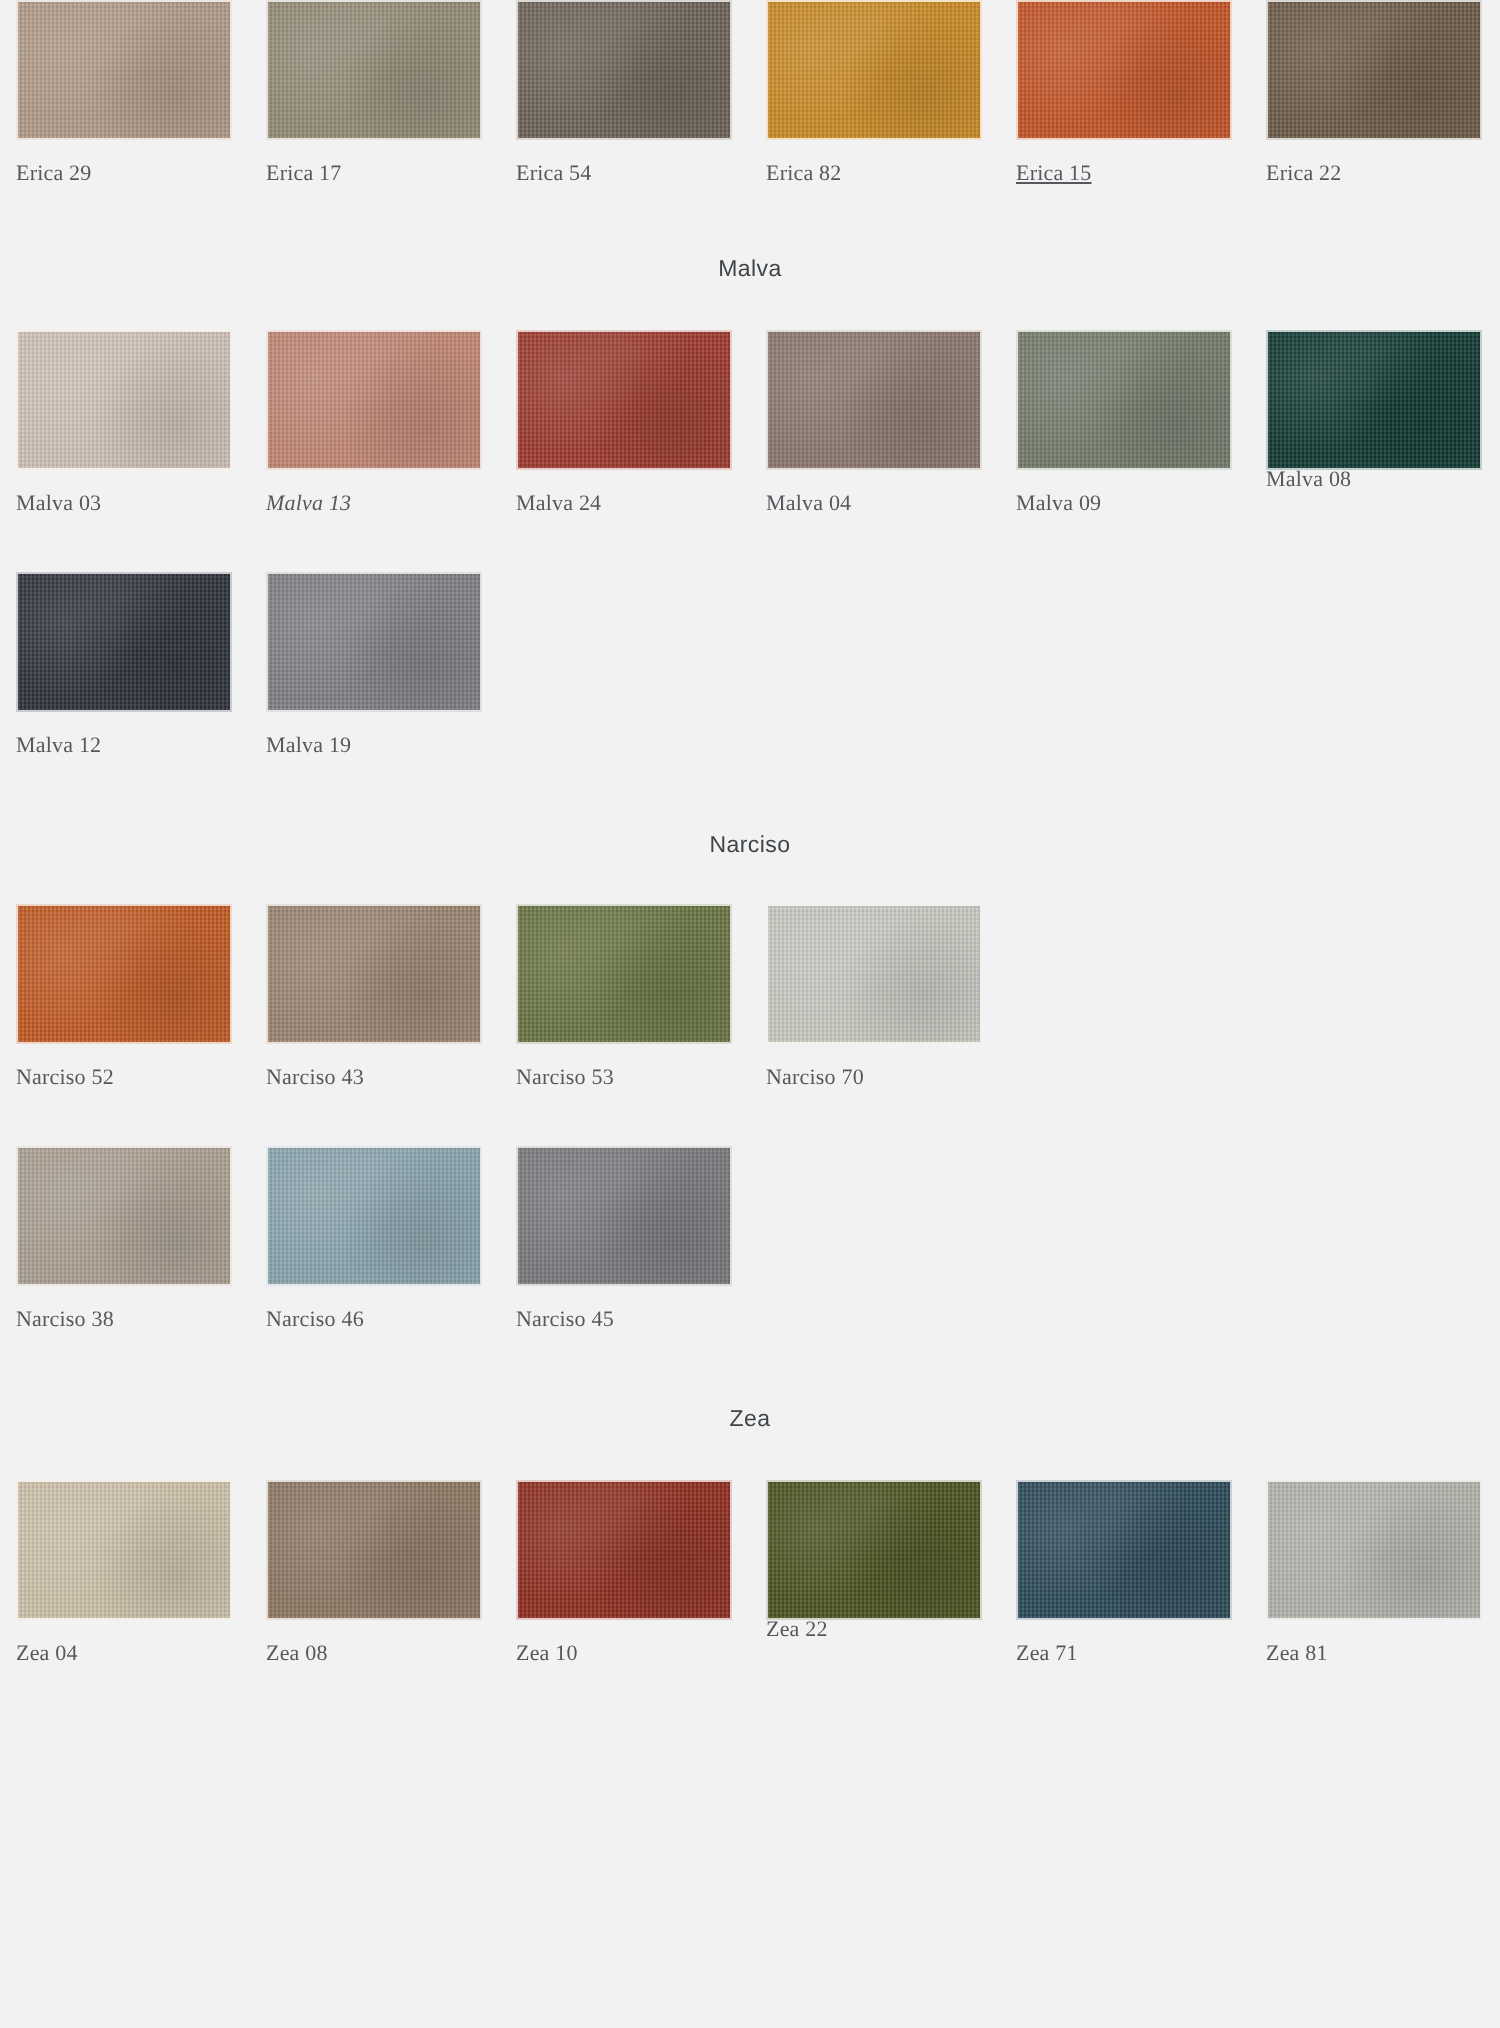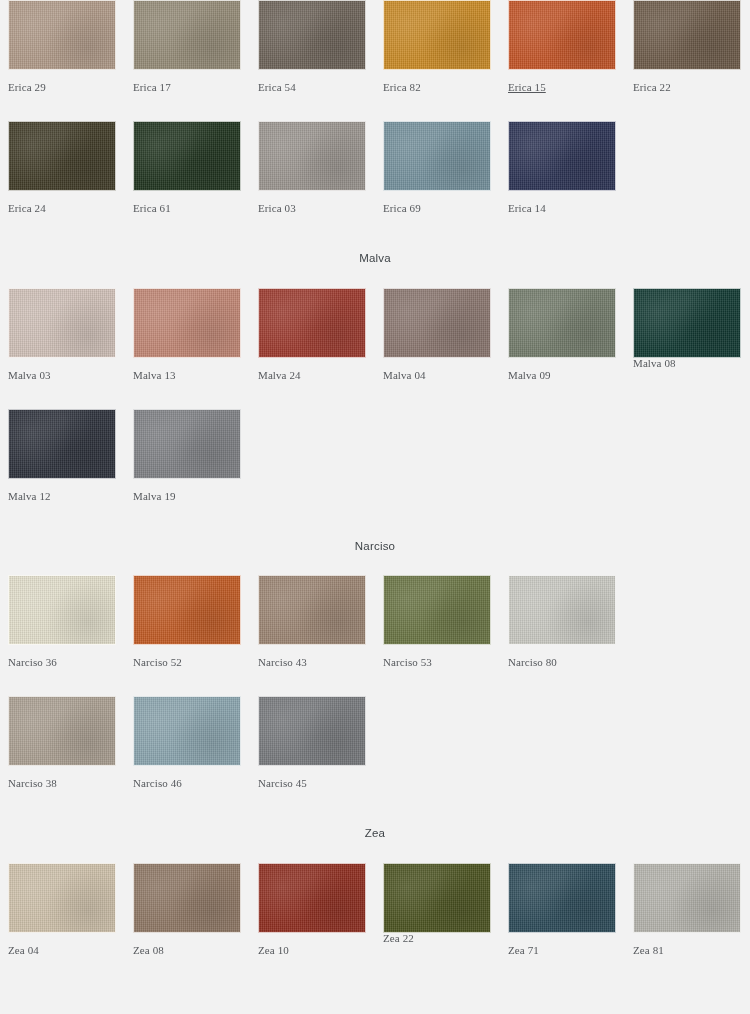--- a/index.html
+++ b/index.html
@@ -121,53 +121,31 @@
         </div>
         <div class="swatch-cell">
           <div class="swatch-chip" title="Erica 15" style="background-color: rgb(194, 84, 39);"></div>
           <div class="swatch-label" style="margin-top: 12px; text-decoration: underline;">Erica 15</div>
         </div>
         <div class="swatch-cell">
           <div class="swatch-chip" title="Erica 22" style="background-color: rgb(109, 91, 73);"></div>
           <div class="swatch-label" style="margin-top: 12px;">Erica 22</div>
         </div>
       </div>
-      <div class="swatch-row" style="padding-bottom: 30px;">
-        <div class="swatch-cell">
-          <div class="swatch-chip" title="Erica 24" style="background-color: rgb(65, 60, 40);"></div>
-          <div class="swatch-label" style="margin-top: 12px;">Erica 24</div>
-        </div>
-        <div class="swatch-cell">
-          <div class="swatch-chip" title="Erica 61" style="background-color: rgb(32, 52, 31);"></div>
-          <div class="swatch-label" style="margin-top: 12px;">Erica 61</div>
-        </div>
-        <div class="swatch-cell">
-          <div class="swatch-chip" title="Erica 03" style="background-color: rgb(154, 148, 143);"></div>
-          <div class="swatch-label" style="margin-top: 12px;">Erica 03</div>
-        </div>
-        <div class="swatch-cell">
-          <div class="swatch-chip" title="Erica 69" style="background-color: rgb(116, 144, 156);"></div>
-          <div class="swatch-label" style="margin-top: 12px;">Erica 69</div>
-        </div>
-        <div class="swatch-cell">
-          <div class="swatch-chip" title="Erica 14" style="background-color: rgb(44, 51, 84);"></div>
-          <div class="swatch-label" style="margin-top: 12px;">Erica 14</div>
-        </div>
-      </div>
     </section>
     <section class="collection">
       <div class="collection-title" style="padding-top: 9px; padding-bottom: 23px;">Malva</div>
       <div class="swatch-row" style="padding-bottom: 28px;">
         <div class="swatch-cell">
           <div class="swatch-chip" title="Malva 03" style="background-color: rgb(207, 192, 183);"></div>
           <div class="swatch-label" style="margin-top: 12px;">Malva 03</div>
         </div>
         <div class="swatch-cell">
           <div class="swatch-chip" title="Malva 13" style="background-color: rgb(192, 134, 116);"></div>
-          <div class="swatch-label" style="margin-top: 12px;">Malva 13</div>
+          <div class="swatch-label" style="margin-top: 12px; font-style: italic;">Malva 13</div>
         </div>
         <div class="swatch-cell">
           <div class="swatch-chip" title="Malva 24" style="background-color: rgb(156, 58, 46);"></div>
           <div class="swatch-label" style="margin-top: 12px;">Malva 24</div>
         </div>
         <div class="swatch-cell">
           <div class="swatch-chip" title="Malva 04" style="background-color: rgb(138, 118, 111);"></div>
           <div class="swatch-label" style="margin-top: 12px;">Malva 04</div>
         </div>
         <div class="swatch-cell">
@@ -187,38 +165,34 @@
         <div class="swatch-cell">
           <div class="swatch-chip" title="Malva 19" style="background-color: rgb(126, 128, 132);"></div>
           <div class="swatch-label" style="margin-top: 12px;">Malva 19</div>
         </div>
       </div>
     </section>
     <section class="collection">
       <div class="collection-title" style="padding-top: 9px; padding-bottom: 23px;">Narciso</div>
       <div class="swatch-row" style="padding-bottom: 28px;">
         <div class="swatch-cell">
-          <div class="swatch-chip" title="Narciso 36" style="background-color: rgb(225, 221, 202);"></div>
-          <div class="swatch-label" style="margin-top: 12px;">Narciso 36</div>
-        </div>
-        <div class="swatch-cell">
           <div class="swatch-chip" title="Narciso 52" style="background-color: rgb(192, 90, 36);"></div>
           <div class="swatch-label" style="margin-top: 12px;">Narciso 52</div>
         </div>
         <div class="swatch-cell">
           <div class="swatch-chip" title="Narciso 43" style="background-color: rgb(155, 132, 114);"></div>
           <div class="swatch-label" style="margin-top: 12px;">Narciso 43</div>
         </div>
         <div class="swatch-cell">
           <div class="swatch-chip" title="Narciso 53" style="background-color: rgb(105, 116, 67);"></div>
           <div class="swatch-label" style="margin-top: 12px;">Narciso 53</div>
         </div>
         <div class="swatch-cell">
           <div class="swatch-chip" title="Narciso 40" style="background-color: rgb(200, 200, 193);"></div>
-          <div class="swatch-label" style="margin-top: 12px;">Narciso 80</div>
+          <div class="swatch-label" style="margin-top: 12px;">Narciso 70</div>
         </div>
       </div>
       <div class="swatch-row" style="padding-bottom: 30px;">
         <div class="swatch-cell">
           <div class="swatch-chip" title="Narciso 38" style="background-color: rgb(170, 159, 145);"></div>
           <div class="swatch-label" style="margin-top: 12px;">Narciso 38</div>
         </div>
         <div class="swatch-cell">
           <div class="swatch-chip" title="Narciso 46" style="background-color: rgb(138, 164, 173);"></div>
           <div class="swatch-label" style="margin-top: 12px;">Narciso 46</div>

